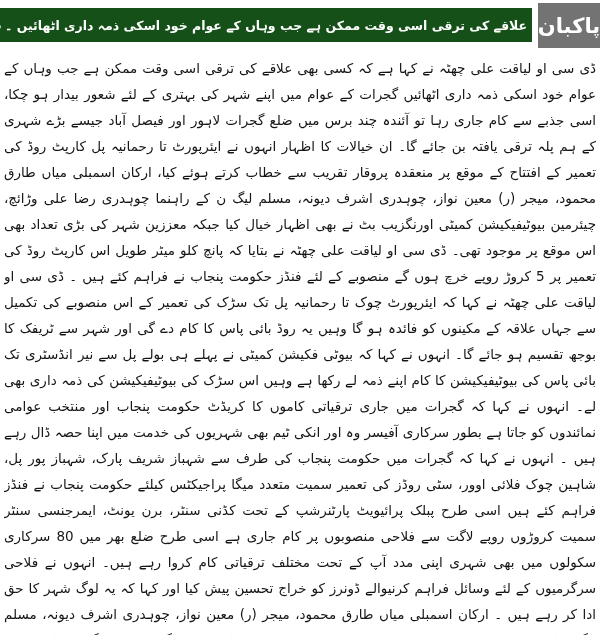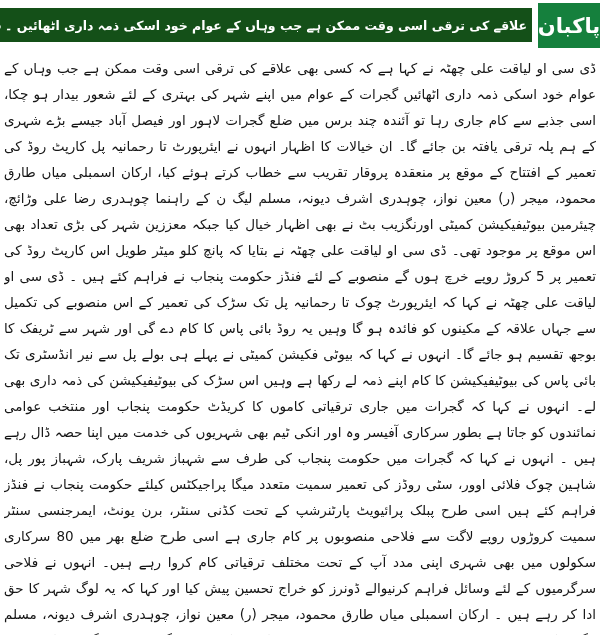--- a/index.html
+++ b/index.html
@@ -17,21 +17,21 @@
   
   .masthead {
     position: absolute;
     top: 0; left: 0; right: 0;
     height: 52px;
   }
   .logo-box {
     position: absolute;
     top: 3px; right: 0;
     width: 62px; height: 45px;
-    background: #15803d;
+    background: #737373;
     color: #ffffff;
     display: flex;
     align-items: center;
     justify-content: center;
     font-size: 21px;
     font-weight: bold;
     direction: rtl;
   }
   .headline-bar {
     position: absolute;

